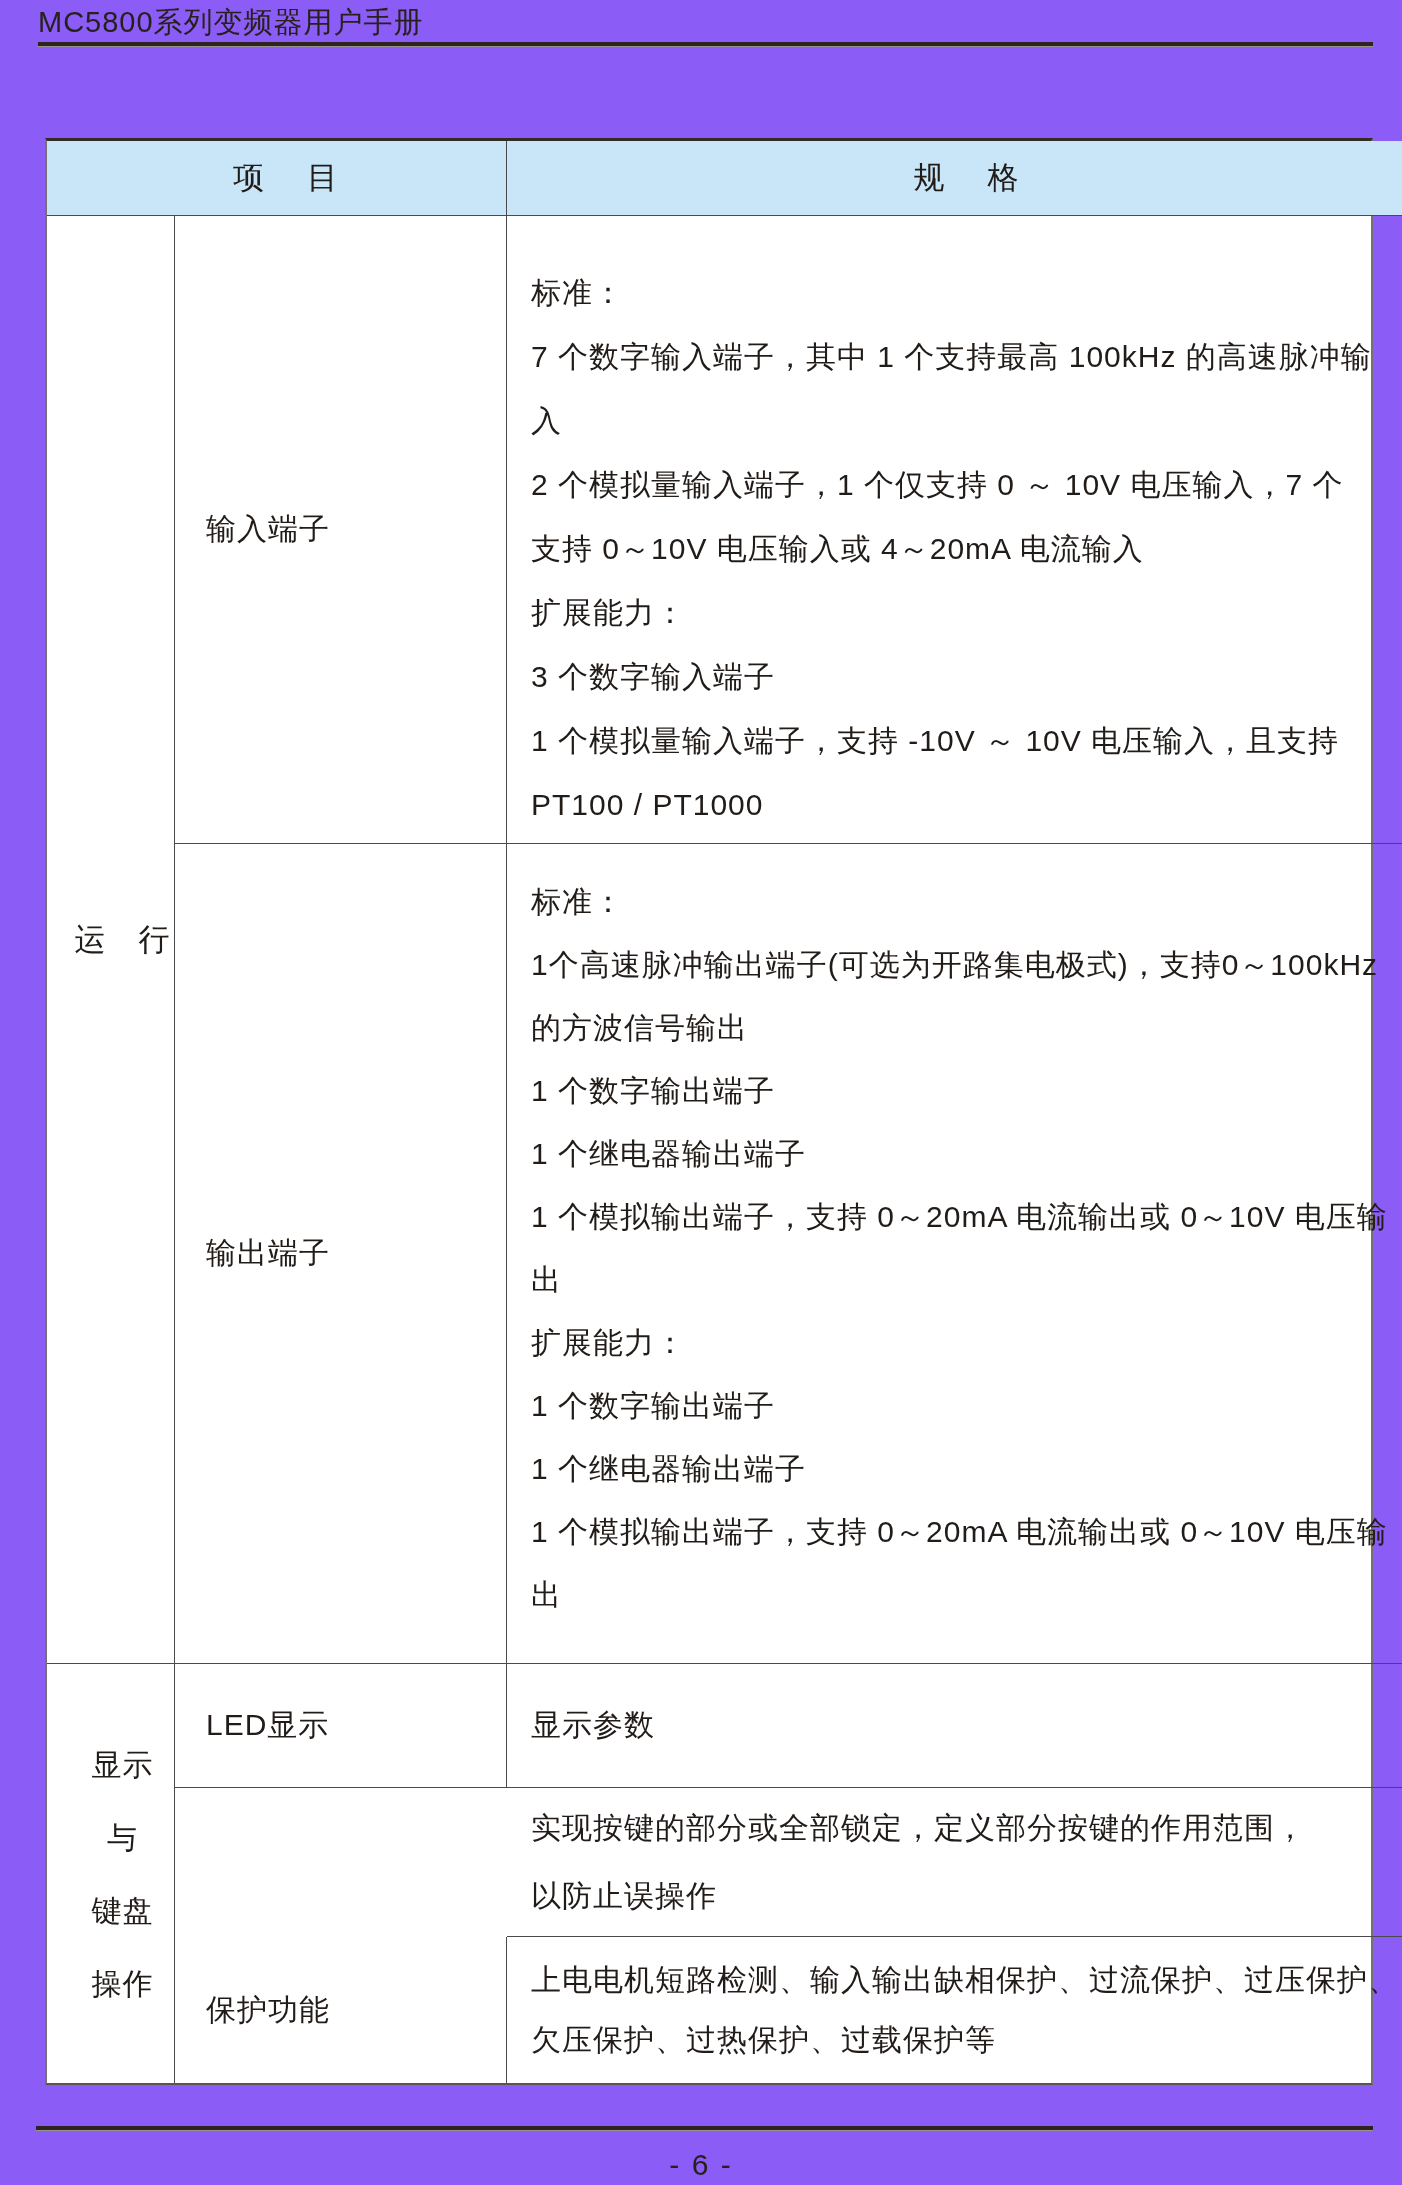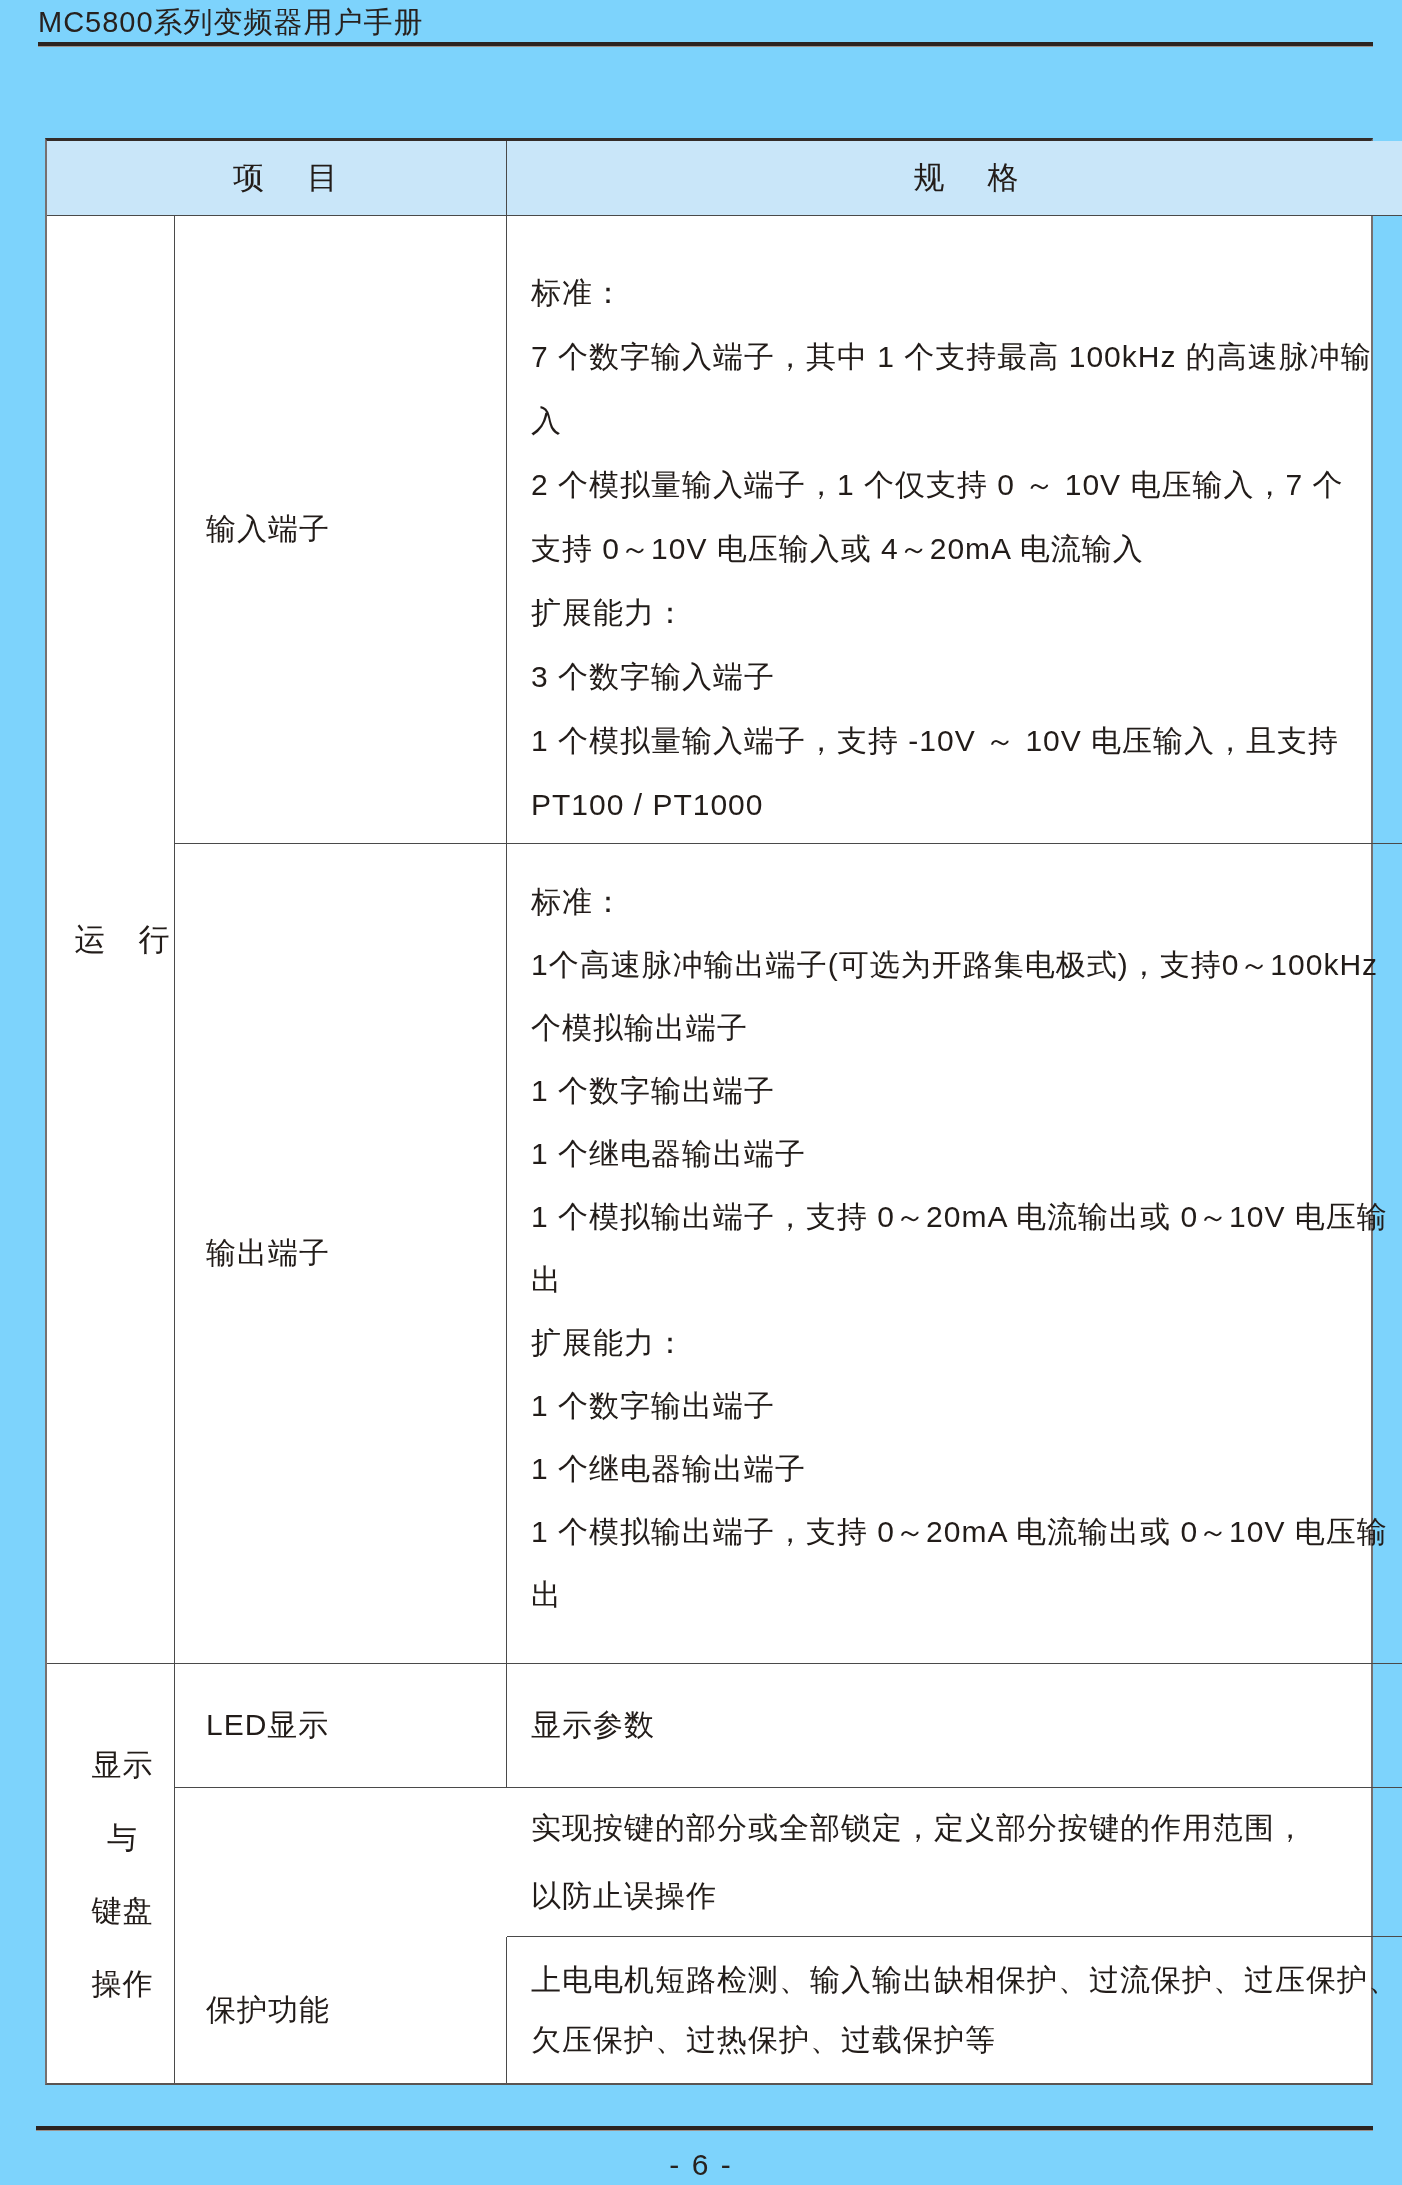--- a/index.html
+++ b/index.html
@@ -9,21 +9,21 @@
     --text-color:#221c19;
   }
   html,body{margin:0;padding:0;background:#ffffff;}
   body{
     font-family:"Liberation Sans","DejaVu Sans",sans-serif;
     color:var(--text-color,#221c19);
   }
   .page{
     position:relative;
     width:1402px;height:2185px;
-    background:#7dd3fc;
+    background:#8b5cf6;
     overflow:hidden;
   }
   .doc-title{
     position:absolute;left:38px;top:3px;
     font-size:29px;letter-spacing:1px;color:#27211e;
     white-space:nowrap;
   }
   .title-rule{
     position:absolute;left:38px;top:42px;width:1335px;height:0;
     border-top:4px solid var(--rule-color,#2b2421);
@@ -113,21 +113,21 @@
         <div class="ln">扩展能力：</div>
         <div class="ln">3 个数字输入端子</div>
         <div class="ln">1 个模拟量输入端子，支持 -10V ～ 10V 电压输入，且支持</div>
         <div class="ln">PT100 / PT1000</div>
       </div>
 
     <div class="cell rowlabel c-output">输出端子</div>
     <div class="cell spec s-output last-col">
         <div class="ln">标准：</div>
         <div class="ln">1个高速脉冲输出端子(可选为开路集电极式)，支持0～100kHz</div>
-        <div class="ln">个模拟输出端子</div>
+        <div class="ln">的方波信号输出</div>
         <div class="ln">1 个数字输出端子</div>
         <div class="ln">1 个继电器输出端子</div>
         <div class="ln">1 个模拟输出端子，支持 0～20mA 电流输出或 0～10V 电压输</div>
         <div class="ln">出</div>
         <div class="ln">扩展能力：</div>
         <div class="ln">1 个数字输出端子</div>
         <div class="ln">1 个继电器输出端子</div>
         <div class="ln">1 个模拟输出端子，支持 0～20mA 电流输出或 0～10V 电压输</div>
         <div class="ln">出</div>
       </div>

